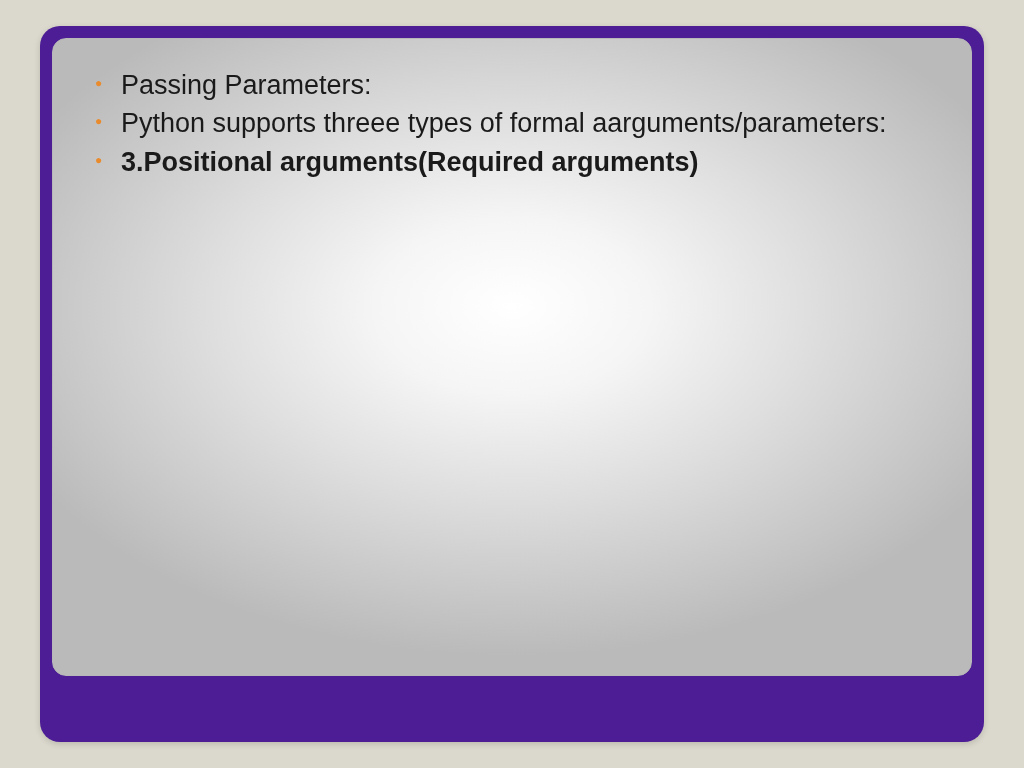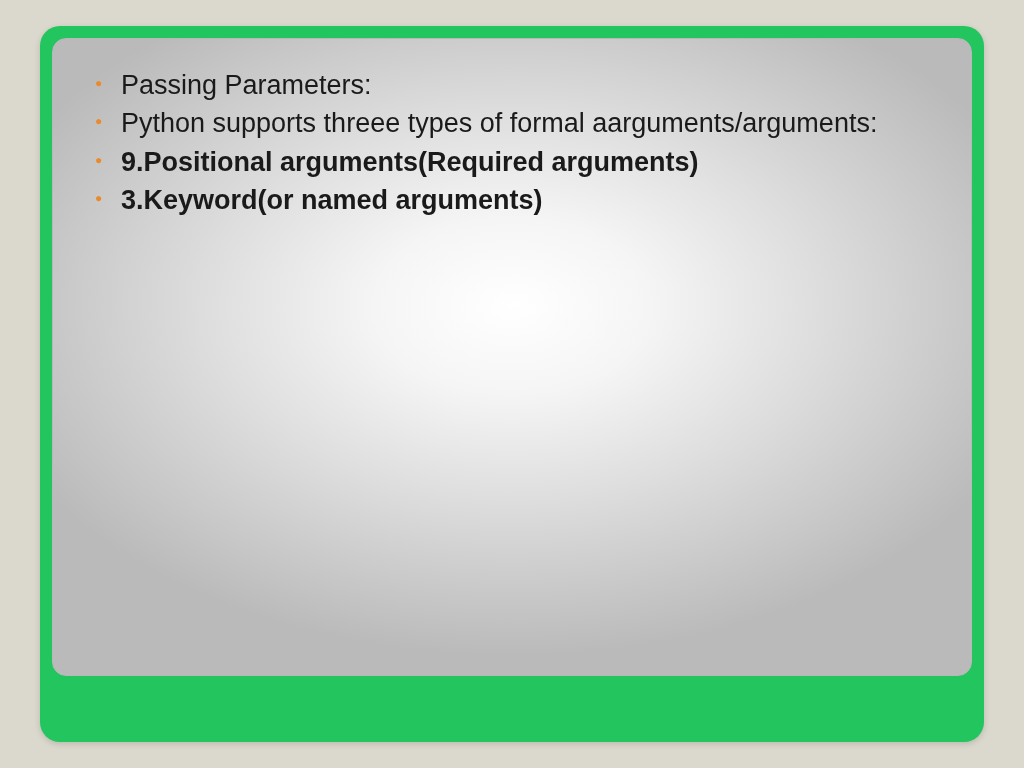--- a/index.html
+++ b/index.html
@@ -13,21 +13,21 @@
       background: #dbd8cd;
       font-family: Arial, sans-serif;
       display: flex;
       align-items: center;
       justify-content: center;
       overflow: hidden;
     }
     .slide-frame {
       width: 944px;
       height: 716px;
-      background: #22c55e;
+      background: #4c1d95;
       border-radius: 20px;
       box-shadow: 0 2px 6px rgba(0,0,0,0.15);
       padding: 12px;
     }
     .slide-content {
       width: 100%;
       height: 638px;
       background: radial-gradient(ellipse 60% 55% at 50% 42%, #ffffff 0%, #f5f5f5 25%, #dedede 55%, #bababa 100%);
       border-radius: 14px;
       border: 1px solid #b8b8b8;
@@ -56,18 +56,17 @@
       font-weight: bold;
     }
   </style>
 </head>
 <body>
 
 <div class="slide-frame">
   <div class="slide-content">
     <ul class="bullet-list">
       <li><span>Passing Parameters:</span></li>
-      <li><span>Python supports threee types of formal aarguments/arguments:</span></li>
-      <li class="bold"><span>9.Positional arguments(Required arguments)</span></li>
-      <li class="bold"><span>3.Keyword(or named arguments)</span></li>
+      <li><span>Python supports threee types of formal aarguments/parameters:</span></li>
+      <li class="bold"><span>3.Positional arguments(Required arguments)</span></li>
     </ul>
   </div>
 </div>
 
 </body></html>

